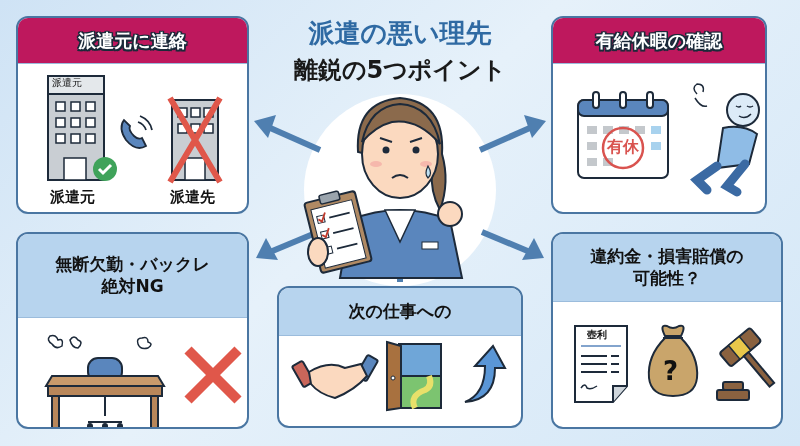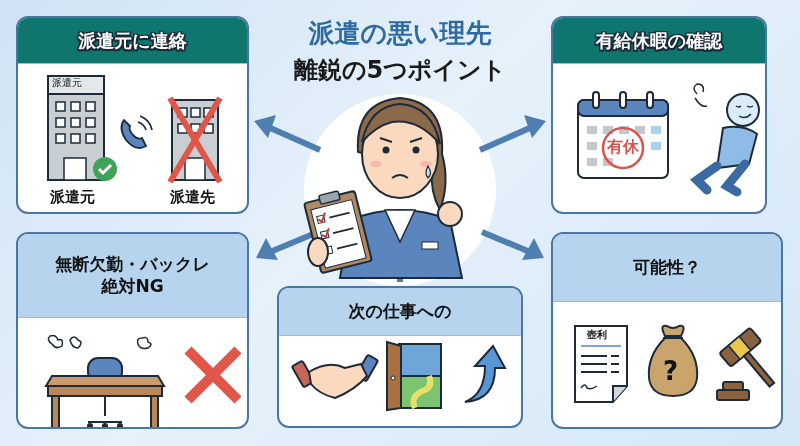--- a/index.html
+++ b/index.html
@@ -1,21 +1,21 @@
 <!DOCTYPE html>
 <html><head>
 <meta charset="utf-8">
 <style>
   html,body{margin:0;padding:0;}
   body{width:800px;height:446px;overflow:hidden;position:relative;
     background:linear-gradient(135deg,#cfe3f5 0%,#e6f1fa 45%,#d4e7f7 100%);
     font-family:"DejaVu Sans","Liberation Sans",sans-serif;}
   .card{position:absolute;background:#fff;border:2.5px solid #4a76a2;border-radius:12px;overflow:hidden;box-sizing:border-box;}
   .card .hdr{box-sizing:border-box;display:flex;align-items:center;justify-content:center;text-align:center;font-weight:bold;border-bottom:1px solid #9bbcdc;}
-  .hdr.dark{background:#0f766e;color:#fff;font-size:18px;
+  .hdr.dark{background:#be185d;color:#fff;font-size:18px;
     text-shadow:-1.5px -1.5px 0 #1b2a3a,1.5px -1.5px 0 #1b2a3a,-1.5px 1.5px 0 #1b2a3a,1.5px 1.5px 0 #1b2a3a,0 1.5px 0 #1b2a3a,0 -1.5px 0 #1b2a3a,1.5px 0 0 #1b2a3a,-1.5px 0 0 #1b2a3a;}
   .hdr.light{background:#b7d4ee;color:#111;font-size:17px;line-height:1.25;flex-direction:column;}
   .body{position:relative;}
   .title{position:absolute;left:260px;width:280px;text-align:center;font-weight:bold;}
   .t1{top:16px;font-size:26px;color:#2f6aa3;}
   .t2{top:54px;font-size:24px;color:#1a1a1a;}
   .lbl{position:absolute;font-size:15px;font-weight:bold;color:#111;}
   svg{position:absolute;overflow:visible;}
 </style>
 </head>
@@ -200,20 +200,21 @@
       <circle cx="8" cy="36" r="2" fill="#fff" stroke="#1d2a3a"></circle>
     </svg>
     <svg style="left:182px;top:8px;" width="46" height="60">
       <path d="M4 58 Q24 50 24 22 L14 22 L32 2 L44 24 L34 24 Q34 56 4 58 Z" fill="#5a96d6" stroke="#1d2a3a" stroke-width="2"></path>
     </svg>
   </div>
 </div>
 
 <div class="card" style="left:551px;top:232px;width:232px;height:197px;">
   <div class="hdr light" style="height:68px;">
+    <span>違約金・損害賠償の</span>
     <span>可能性？</span>
   </div>
   <div class="body" style="height:128px;">
     <svg style="left:20px;top:22px;" width="56" height="80">
       <path d="M2 2 H54 V62 L40 78 H2 Z" fill="#fff" stroke="#1d2a3a" stroke-width="2"></path>
       <path d="M40 78 L40 62 L54 62" fill="#cfd6dc" stroke="#1d2a3a" stroke-width="2"></path>
       <path d="M8 22 H48" stroke="#5a86bd" stroke-width="1.5"></path>
       <path d="M8 32 H34 M38 32 H46 M8 40 H34 M38 40 H46 M8 48 H34 M38 48 H46" stroke="#1d2a3a" stroke-width="2"></path>
       <path d="M8 64 Q12 58 14 64 Q18 66 24 62" stroke="#1d2a3a" stroke-width="1.5" fill="none"></path>
     </svg>

